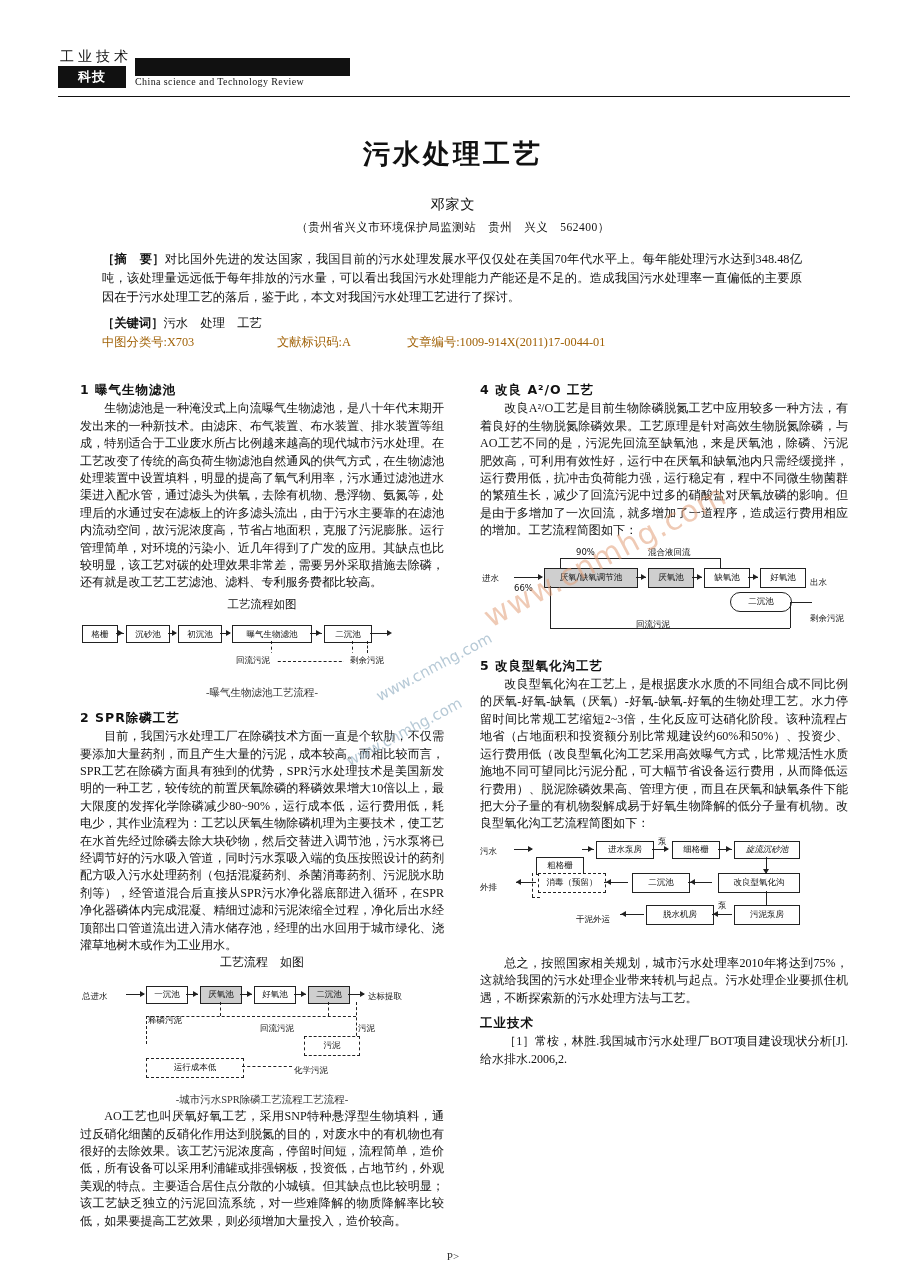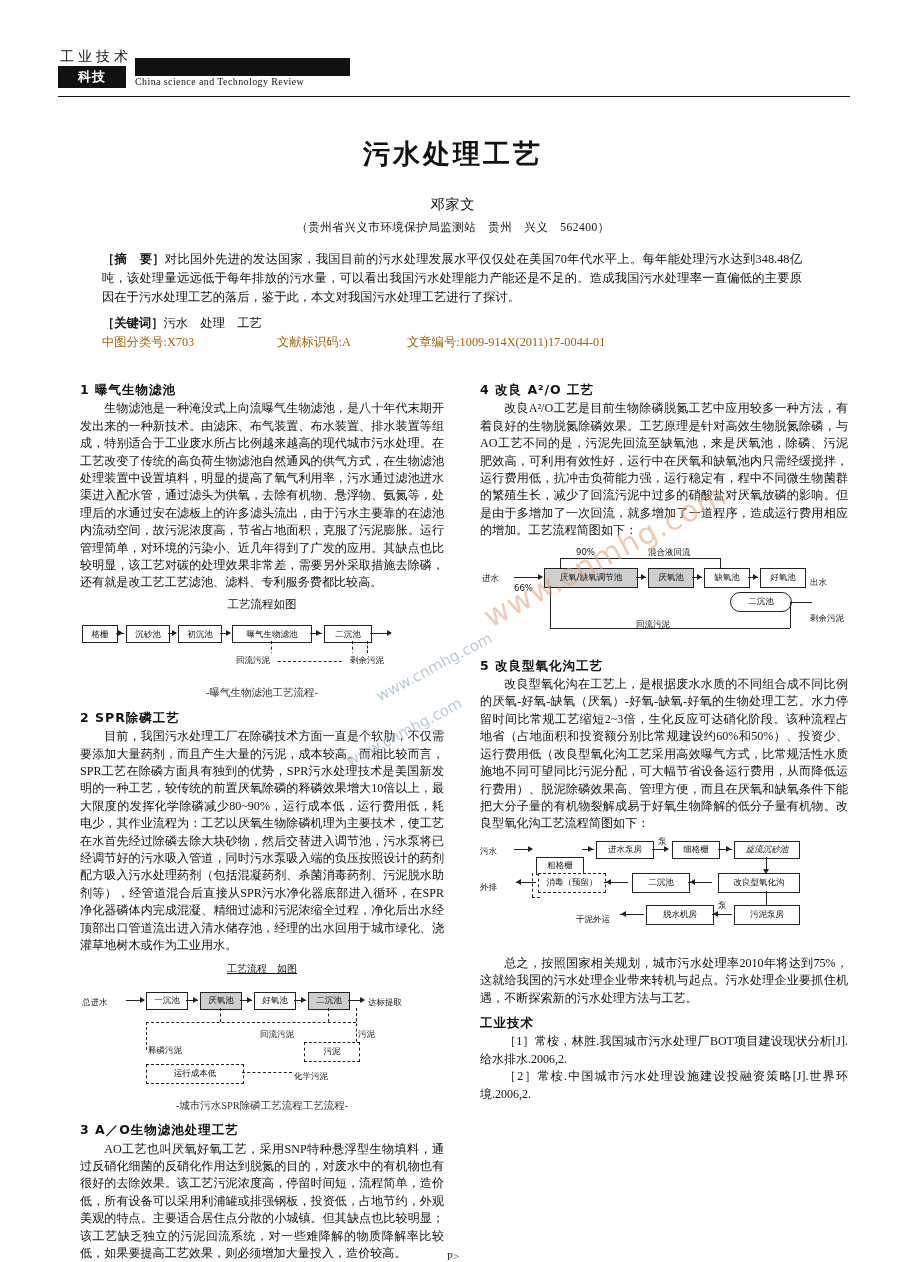--- a/index.html
+++ b/index.html
@@ -132,58 +132,57 @@
       <div class="lnd" style="left:150px;top:42px;width:120px;"></div>
       <div class="lndv" style="left:270px;top:22px;height:20px;"></div>
       <div class="bx bxd" style="left:148px;top:34px;width:46px;height:15px;background:#fff;border:none;">回流污泥</div>
       <div class="bx bxd" style="left:262px;top:34px;width:46px;height:15px;background:#fff;border:none;">剩余污泥</div>
       <div class="lndv" style="left:285px;top:22px;height:12px;"></div>
     </div>
     <div class="cap">-曝气生物滤池工艺流程-</div>
 
     <div class="sec">2 SPR除磷工艺</div>
     <div class="p">目前，我国污水处理工厂在除磷技术方面一直是个软肋，不仅需要添加大量药剂，而且产生大量的污泥，成本较高。而相比较而言，SPR工艺在除磷方面具有独到的优势，SPR污水处理技术是美国新发明的一种工艺，较传统的前置厌氧除磷的释磷效果增大10倍以上，最大限度的发挥化学除磷减少80~90%，运行成本低，运行费用低，耗电少，其作业流程为：工艺以厌氧生物除磷机理为主要技术，使工艺在水首先经过除磷去除大块砂物，然后交替进入调节池，污水泵将已经调节好的污水吸入管道，同时污水泵吸入端的负压按照设计的药剂配方吸入污水处理药剂（包括混凝药剂、杀菌消毒药剂、污泥脱水助剂等），经管道混合后直接从SPR污水净化器底部进入循环，在SPR净化器磷体内完成混凝、精细过滤和污泥浓缩全过程，净化后出水经顶部出口管道流出进入清水储存池，经理的出水回用于城市绿化、浇灌草地树木或作为工业用水。</div>
-    <div class="center" style="margin-top:6px;font-size:10px;text-decoration:underline;">工艺流程　如图</div>
+    <div class="center" style="font-size:12px;">工艺流程　如图</div>
 
     <div class="flow" style="width:360px;height:110px;">
       <div class="lbl" style="left:0px;top:10px;">总进水</div>
       <div class="ln lnh" style="left:44px;top:16px;width:18px;"></div>
       <div class="arw" style="left:58px;top:13px;"></div>
       <div class="bx" style="left:64px;top:8px;width:40px;height:16px;">一沉池</div>
       <div class="ln lnh" style="left:104px;top:16px;width:12px;"></div>
       <div class="arw" style="left:111px;top:13px;"></div>
       <div class="bx" style="left:118px;top:8px;width:40px;height:16px;background:#cfcfcf;">厌氧池</div>
       <div class="ln lnh" style="left:158px;top:16px;width:12px;"></div>
       <div class="arw" style="left:165px;top:13px;"></div>
       <div class="bx" style="left:172px;top:8px;width:40px;height:16px;">好氧池</div>
       <div class="ln lnh" style="left:212px;top:16px;width:12px;"></div>
       <div class="arw" style="left:219px;top:13px;"></div>
       <div class="bx" style="left:226px;top:8px;width:40px;height:16px;background:#cfcfcf;">二沉池</div>
       <div class="ln lnh" style="left:266px;top:16px;width:16px;"></div>
       <div class="arw" style="left:278px;top:13px;"></div>
       <div class="lbl" style="left:286px;top:10px;">达标提取</div>
 
-      <div class="lbl" style="left:66px;top:58px;">释磷污泥</div>
+      <div class="lbl" style="left:66px;top:34px;">释磷污泥</div>
       <div class="lbl" style="left:178px;top:42px;">回流污泥</div>
       <div class="lbl" style="left:276px;top:42px;">污泥</div>
 
       <div class="lnd" style="left:64px;top:38px;width:210px;"></div>
       <div class="lndv" style="left:138px;top:24px;height:14px;"></div>
       <div class="lndv" style="left:246px;top:24px;height:14px;"></div>
       <div class="lndv" style="left:64px;top:38px;height:28px;"></div>
       <div class="lndv" style="left:274px;top:24px;height:44px;"></div>
 
       <div class="bx bxd" style="left:222px;top:58px;width:54px;height:18px;">污泥</div>
       <div class="bx bxd" style="left:64px;top:80px;width:96px;height:18px;">运行成本低</div>
       <div class="lbl" style="left:212px;top:84px;">化学污泥</div>
       <div class="lnd" style="left:160px;top:88px;width:50px;"></div>
     </div>
     <div class="cap">-城市污水SPR除磷工艺流程工艺流程-</div>
 
-    <div class="sec">3 A／O生物滤池处理工艺</div>
     <div class="p">AO工艺也叫厌氧好氧工艺，采用SNP特种悬浮型生物填料，通过反硝化细菌的反硝化作用达到脱氮的目的，对废水中的有机物也有很好的去除效果。该工艺污泥浓度高，停留时间短，流程简单，造价低，所有设备可以采用利浦罐或排强钢板，投资低，占地节约，外观美观的特点。主要适合居住点分散的小城镇。但其缺点也比较明显；该工艺缺乏独立的污泥回流系统，对一些难降解的物质降解率比较低，如果要提高工艺效果，则必须增加大量投入，造价较高。</div>
 
   </div>
 
   <div class="col colR">
 
     <div class="sec">4 改良 A²/O 工艺</div>
     <div class="p">改良A²/O工艺是目前生物除磷脱氮工艺中应用较多一种方法，有着良好的生物脱氮除磷效果。工艺原理是针对高效生物脱氮除磷，与AO工艺不同的是，污泥先回流至缺氧池，来是厌氧池，除磷、污泥肥效高，可利用有效性好，运行中在厌氧和缺氧池内只需经缓搅拌，运行费用低，抗冲击负荷能力强，运行稳定有，程中不同微生物菌群的繁殖生长，减少了回流污泥中过多的硝酸盐对厌氧放磷的影响。但是由于多增加了一次回流，就多增加了一道程序，造成运行费用相应的增加。工艺流程简图如下：</div>
 
     <div class="flow" style="width:368px;height:106px;margin-top:4px;">
@@ -265,21 +264,20 @@
       <div class="lnd" style="left:58px;top:58px;width:0px;"></div>
       <div class="lndv" style="left:52px;top:34px;height:24px;"></div>
       <div class="lnd" style="left:52px;top:58px;width:8px;"></div>
     </div>
 
     <div class="p" style="margin-top:4px;">总之，按照国家相关规划，城市污水处理率2010年将达到75%，这就给我国的污水处理企业带来转机与起点。污水处理企业要抓住机遇，不断探索新的污水处理方法与工艺。</div>
 
     <div class="sec">工业技术</div>
     <div class="reflist">
       <div>［1］常桉，林胜.我国城市污水处理厂BOT项目建设现状分析[J].给水排水.2006,2.</div>
-      <div>［2］常桉.中国城市污水处理设施建设投融资策略[J].世界环境.2006,2.</div>
     </div>
   </div>
 
   <div class="wm">www.cnmhg.com</div>
   <div class="wm2">www.cnmhg.com</div>
   <div class="wm3">www.cnmhg.com</div>
 
   <div class="pgnum">P&gt;</div>
  </div>
 </div>

